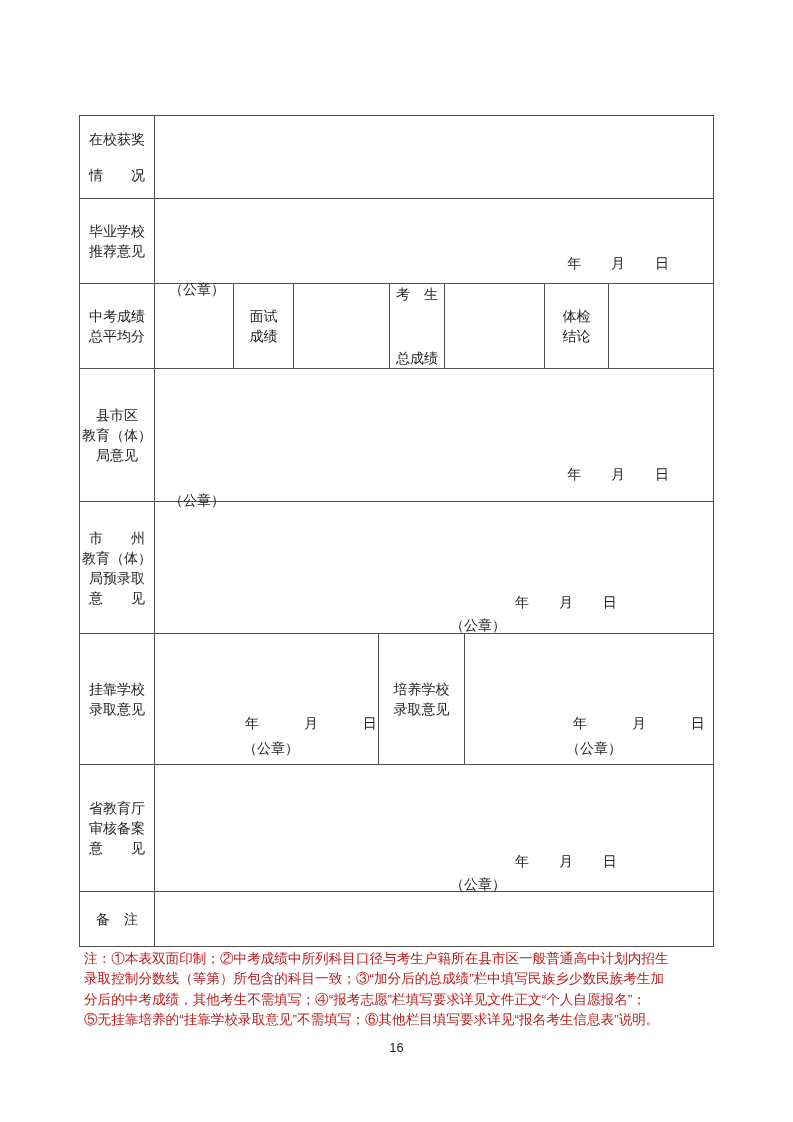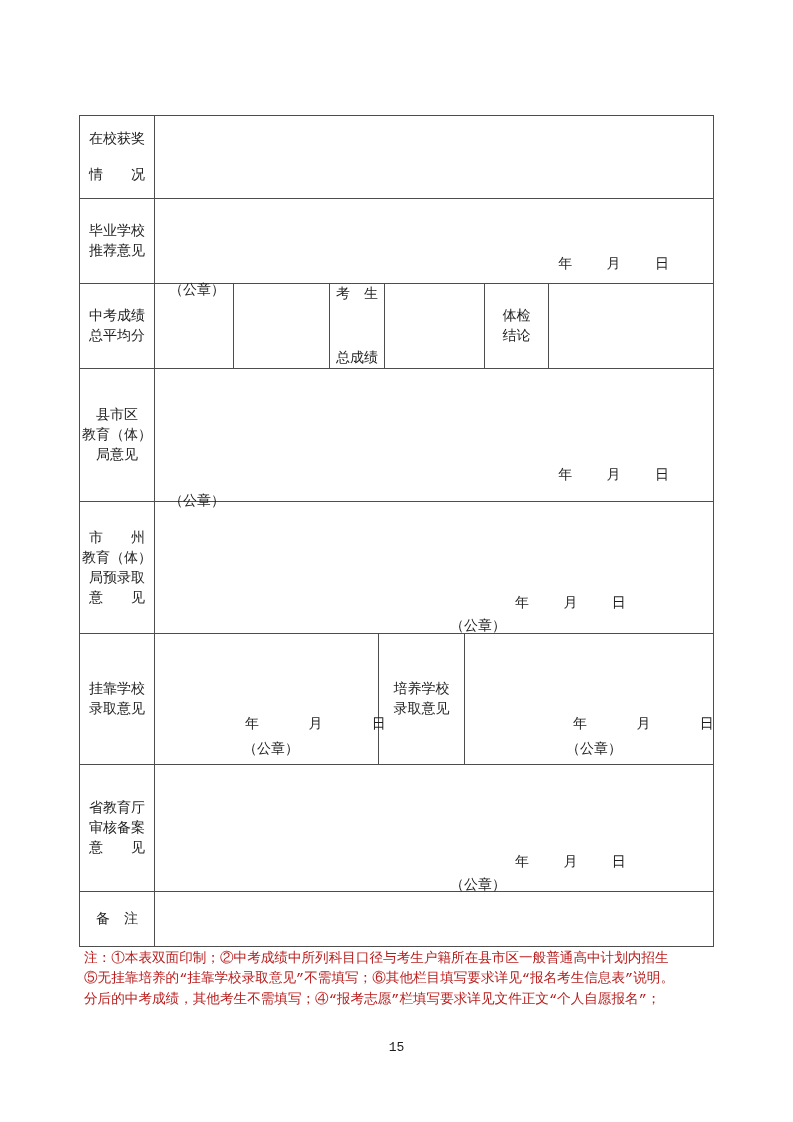--- a/index.html
+++ b/index.html
@@ -1,20 +1,20 @@
 <!DOCTYPE html>
 <html><head>
 <meta charset="utf-8">
 <style>
   html,body{margin:0;padding:0;background:#ffffff;}
   .page{
     position:relative;
     width:793px;height:1122px;
     background:#ffffff;
-    font-family:Liberation Mono, monospace;
+    font-family:Liberation Sans, sans-serif;
     color:#1f1f1f;
     overflow:hidden;
   }
   .doc-table{
     position:absolute;left:79px;top:115px;width:635px;
     border:1px solid #4d4d4d;
     box-sizing:border-box;
   }
   .t-row{display:flex;border-bottom:1px solid #4d4d4d;}
   .t-row:last-child{border-bottom:none;}
@@ -107,20 +107,24 @@
         <span class="date date-r2">年 月 日</span>
       </div>
     </div>
 
     <div class="t-row">
       <div class="cell w-label h-r3 label-cell">
         <div>中考成绩</div>
         <div>总平均分</div>
       </div>
       <div class="cell w-c2 h-r3"></div>
+      <div class="cell w-c3 h-r3 label-cell">
+        <div>面试</div>
+        <div>成绩</div>
+      </div>
       <div class="cell w-c4 h-r3"></div>
       <div class="cell w-c5 h-r3 label-cell">
         <div>考　生</div>
         <div>总成绩</div>
       </div>
       <div class="cell w-c6 h-r3"></div>
       <div class="cell w-c7 h-r3 label-cell">
         <div>体检</div>
         <div>结论</div>
       </div>
@@ -187,19 +191,20 @@
       <div class="cell w-label h-r8 label-cell">
         <div>备　注</div>
       </div>
       <div class="cell grow h-r8"></div>
     </div>
 
   </div>
 
   <div class="notes">
     <div class="note-line">注：①本表双面印制；②中考成绩中所列科目口径与考生户籍所在县市区一般普通高中计划内招生</div>
+    <div class="note-line">录取控制分数线（等第）所包含的科目一致；③“加分后的总成绩”栏中填写民族乡少数民族考生加</div>
+    <div class="note-line">分后的中考成绩，其他考生不需填写；④“报考志愿”栏填写要求详见文件正文“个人自愿报名”；</div>
     <div class="note-line">⑤无挂靠培养的“挂靠学校录取意见”不需填写；⑥其他栏目填写要求详见“报名考生信息表”说明。</div>
-    <div class="note-line">分后的中考成绩，其他考生不需填写；④“报考志愿”栏填写要求详见文件正文“个人自愿报名”；</div>
   </div>
 
-  <div class="page-number">15</div>
+  <div class="page-number">16</div>
 
 </div>
 
 </body></html>

